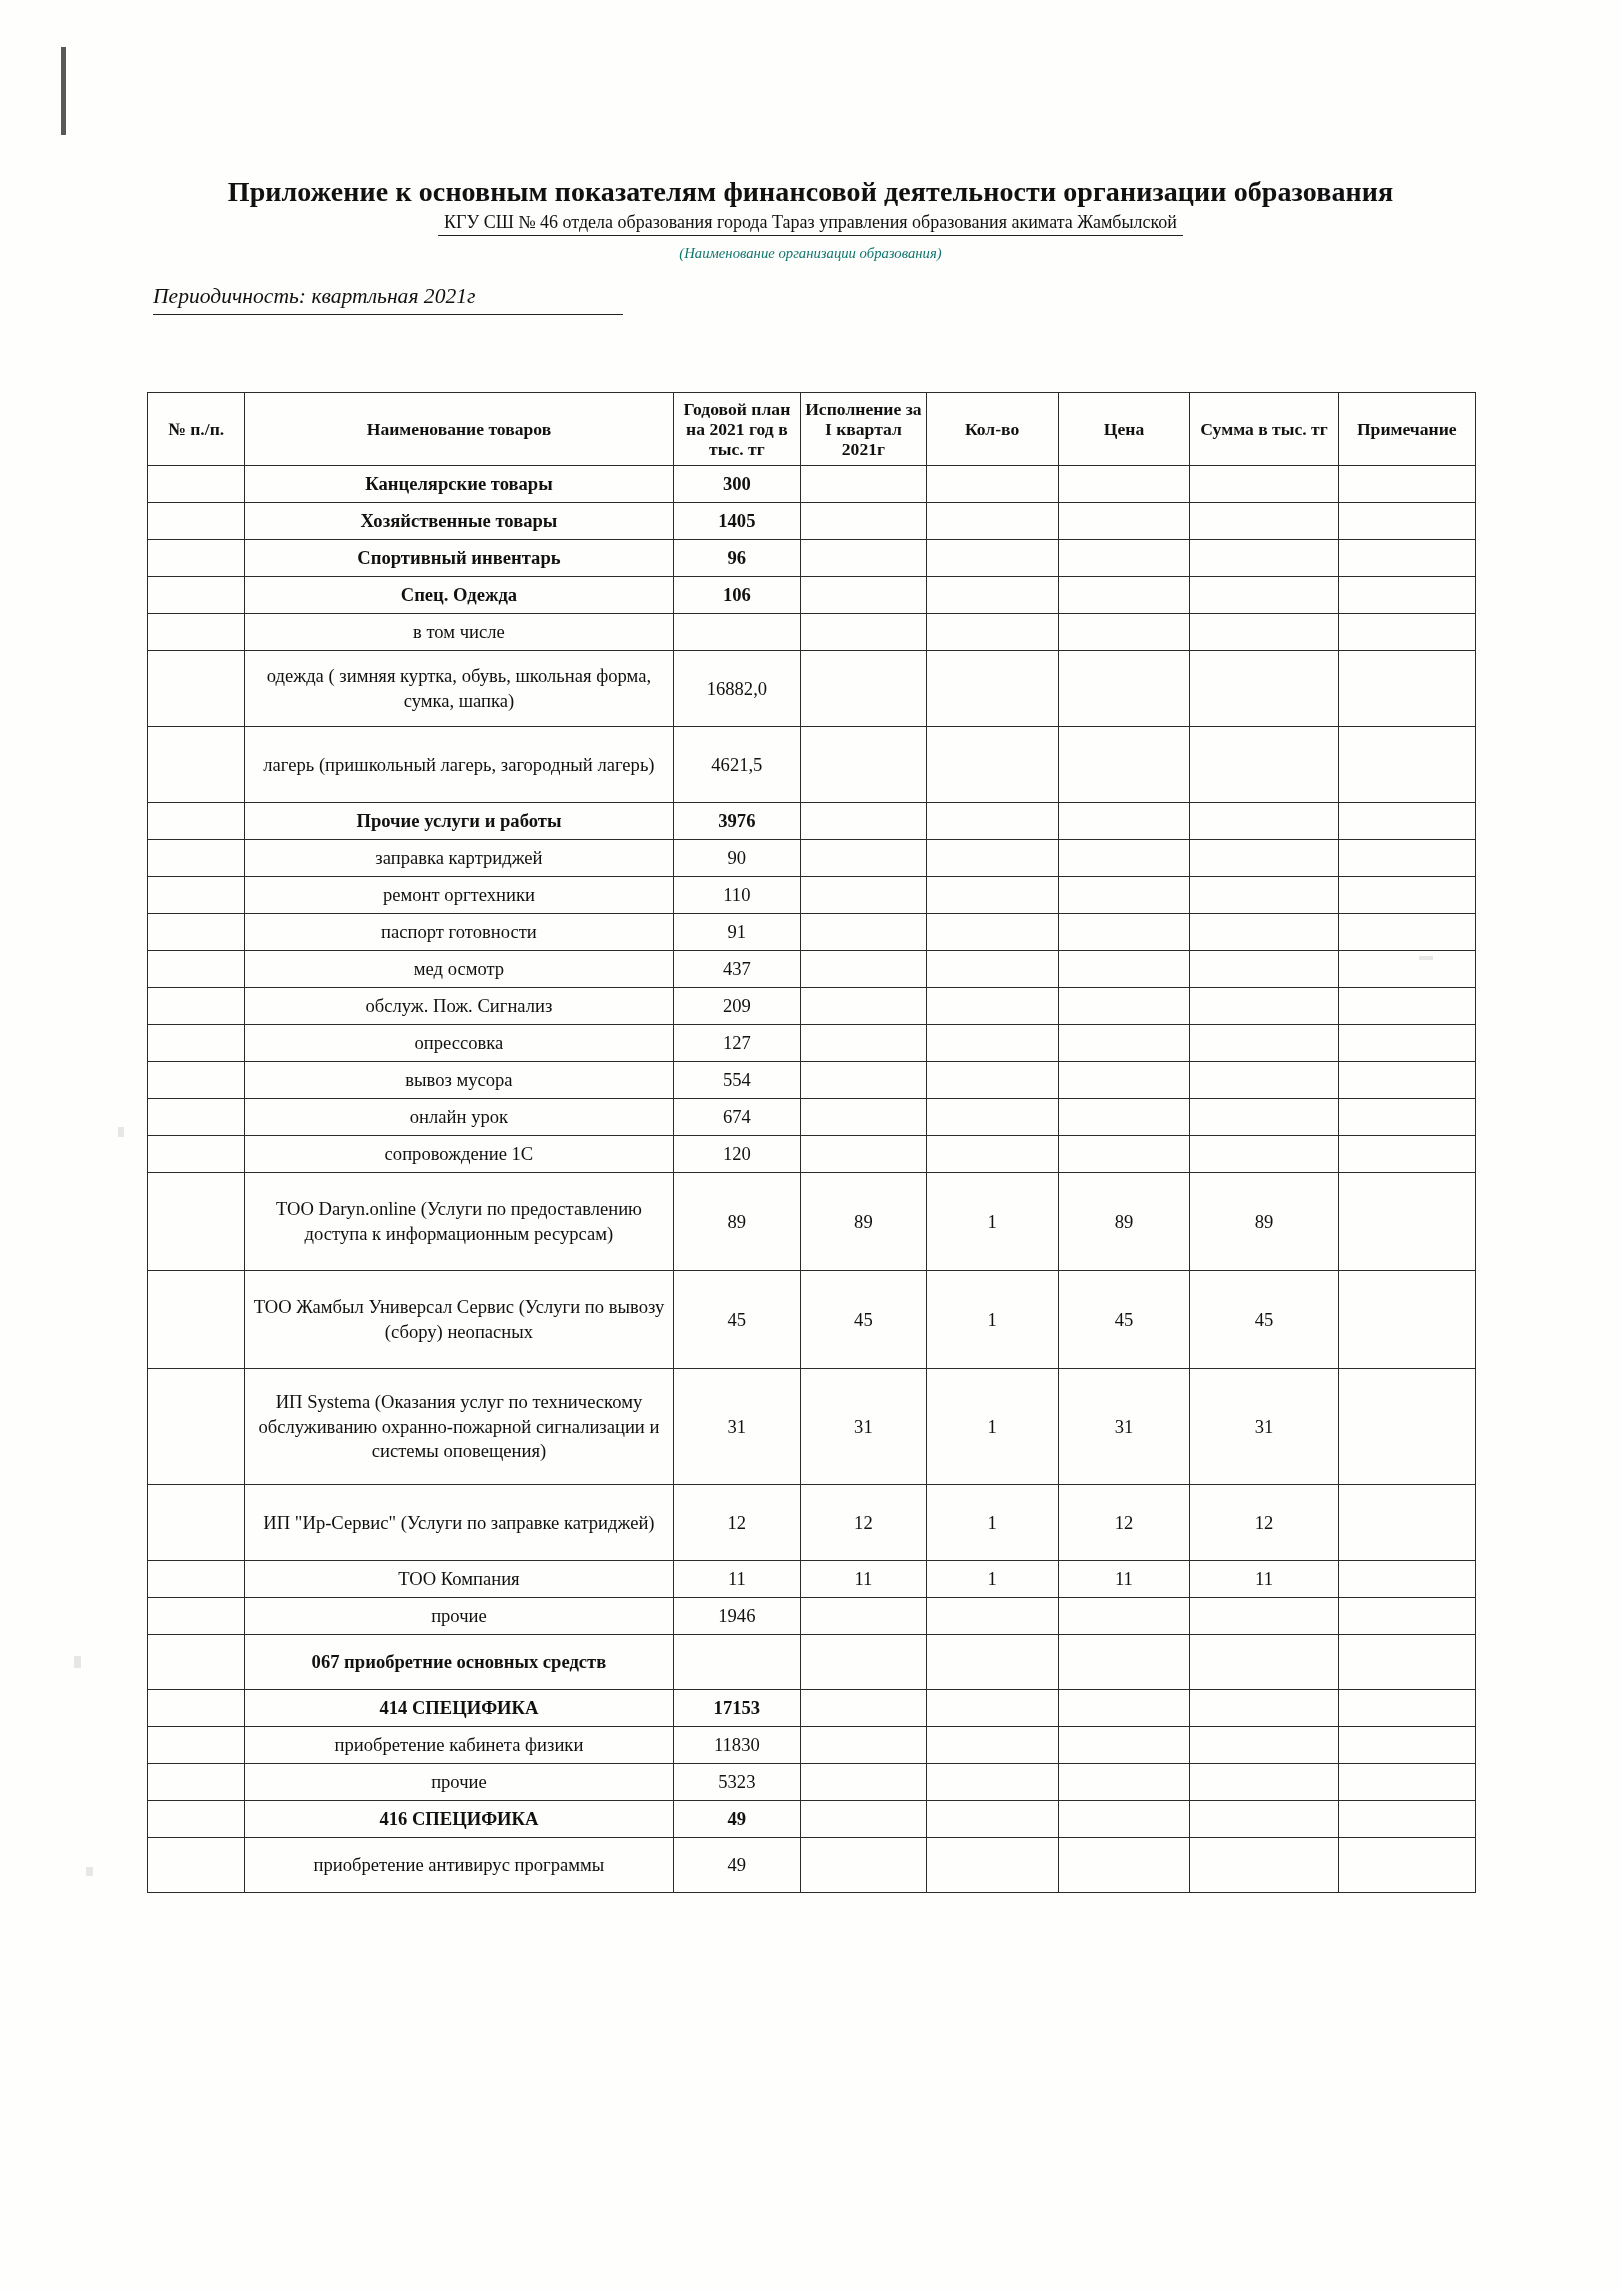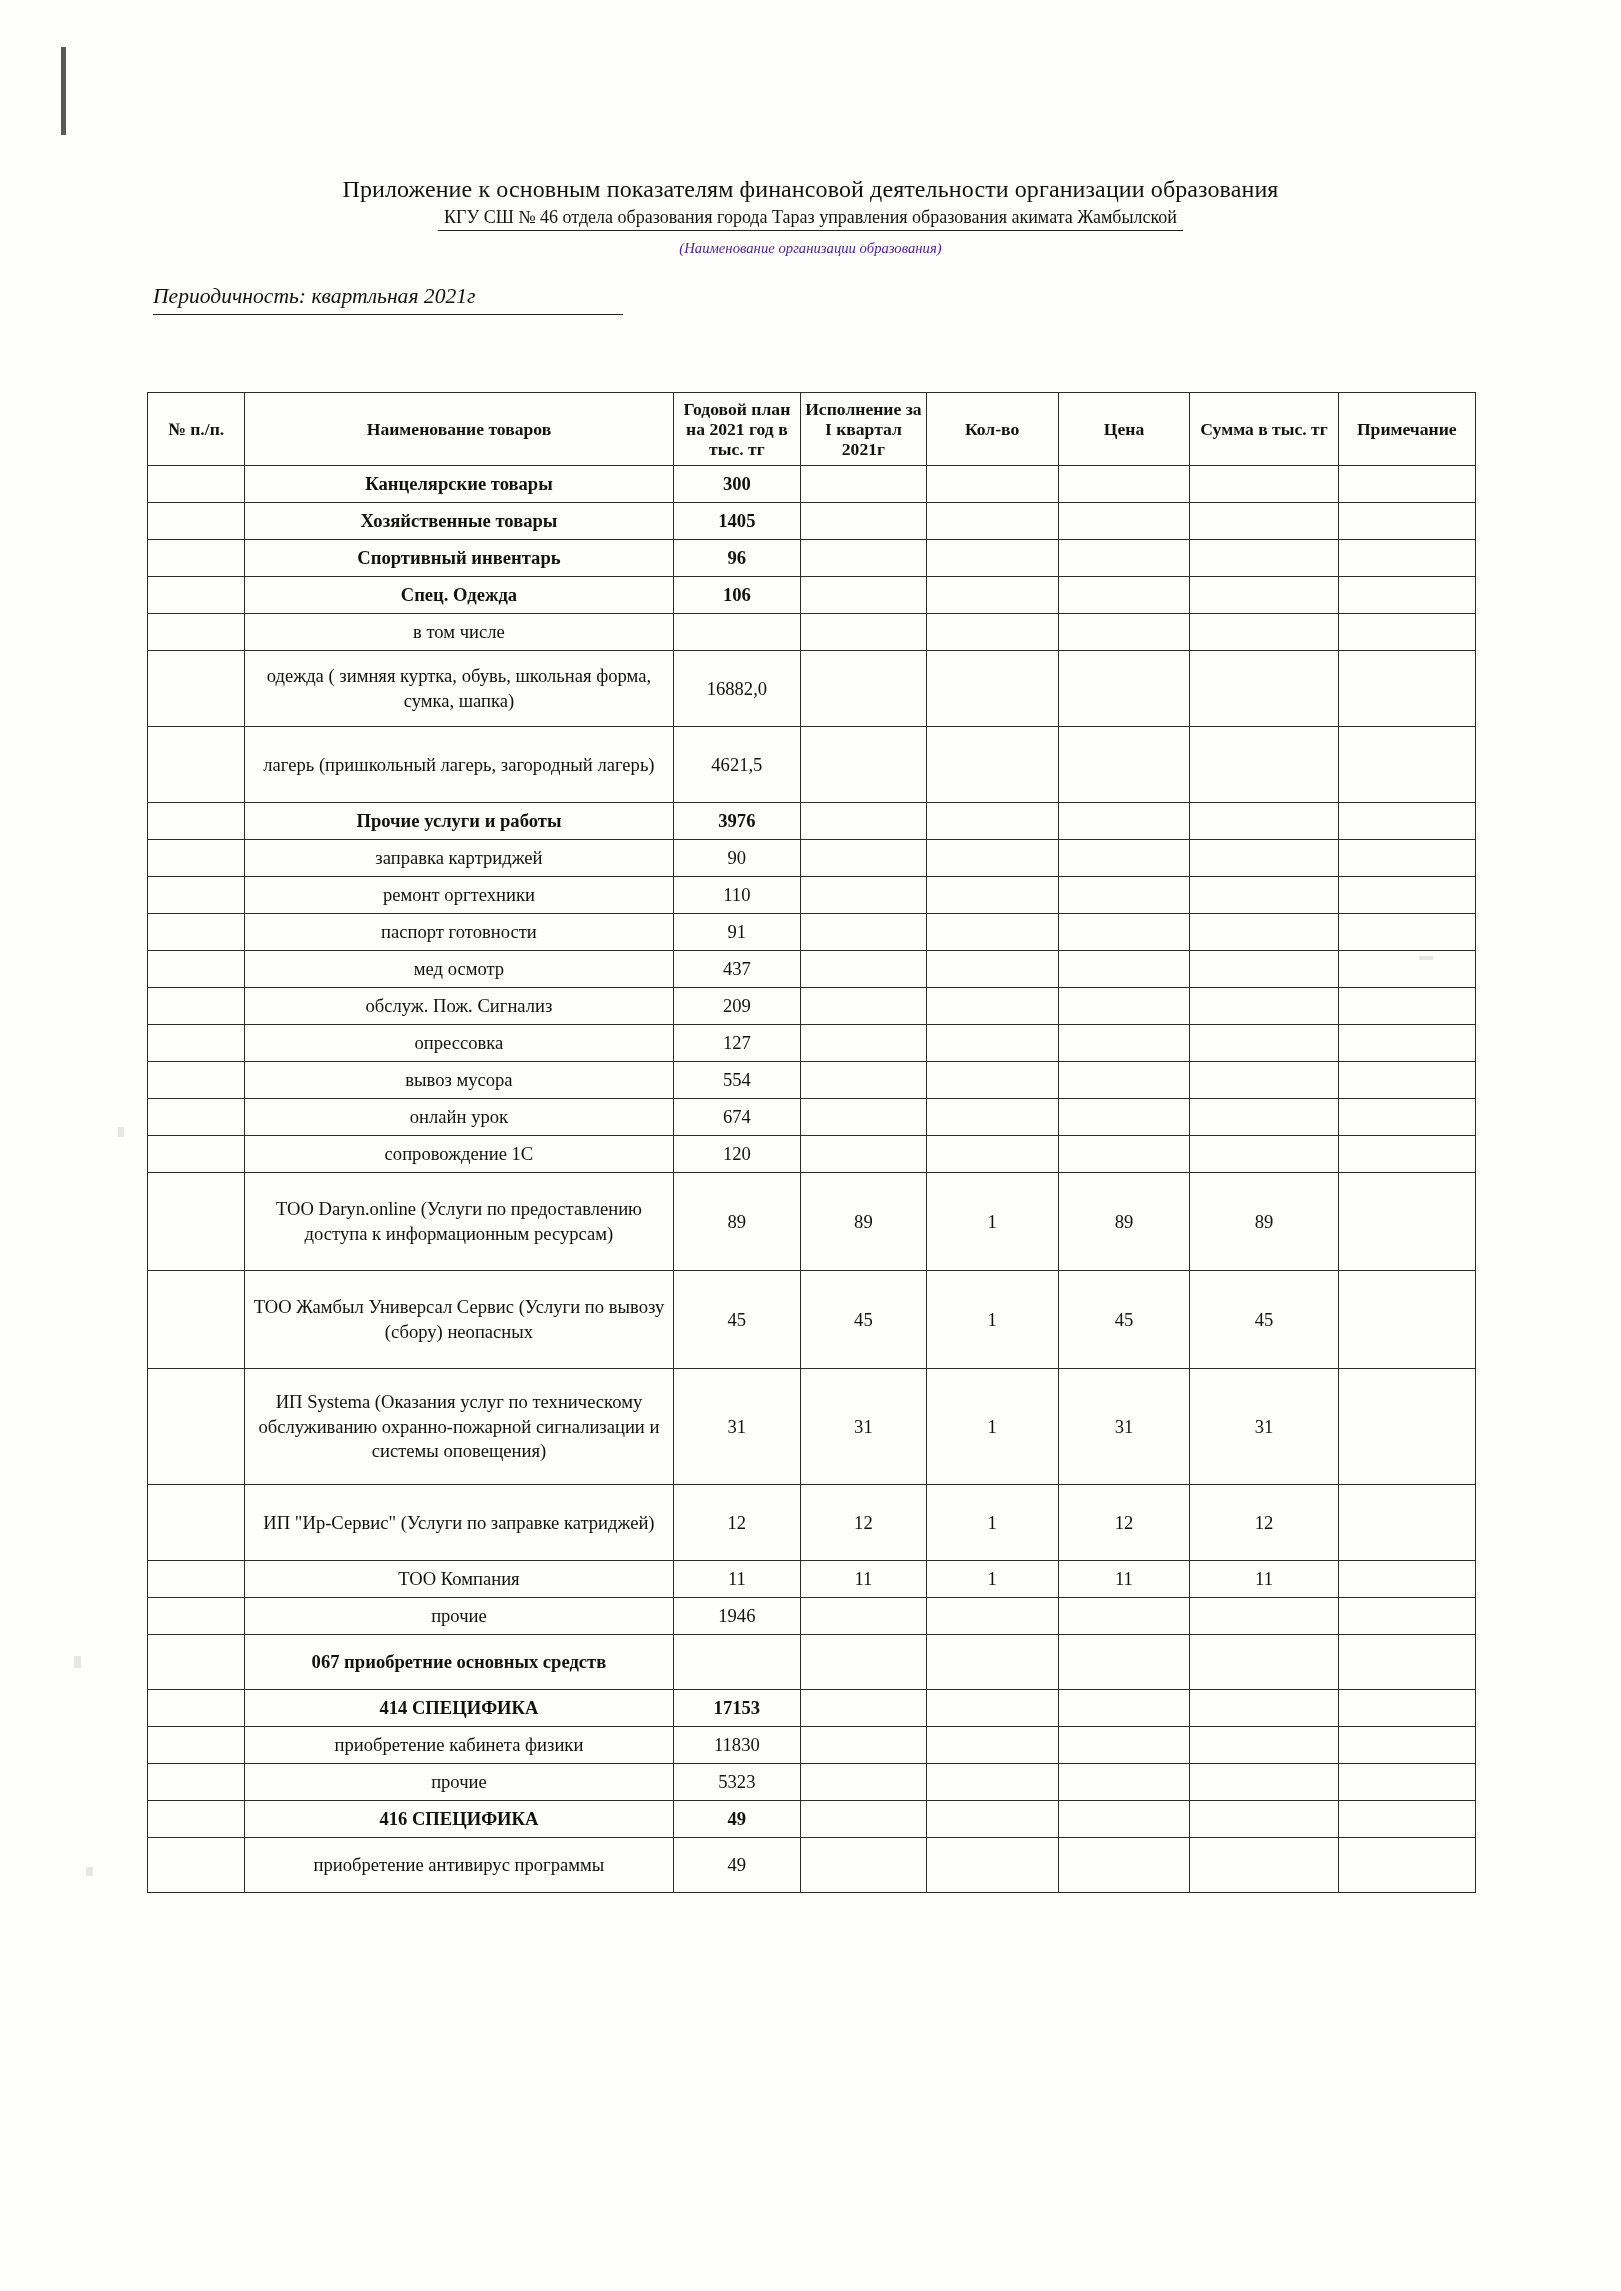--- a/index.html
+++ b/index.html
@@ -36,36 +36,36 @@
     opacity: .85;
   }
   .header {
     position: absolute;
     left: 0;
     right: 0;
     top: 176px;
     text-align: center;
   }
   .title-line1 {
-    font-size: 24px;
-    font-weight: normal;
+    font-size: 28px;
+    font-weight: bold;
     letter-spacing: 0.1px;
   }
   .title-line2 {
     margin-top: 4px;
     font-size: 18px;
     display: inline-block;
     border-bottom: 1.6px solid #222;
     padding: 0 5.9px 2px 5.9px;
   }
   .subtitle {
     margin-top: 8.8px;
     font-size: 14.7px;
     font-style: italic;
-    color: #4c1d95;
+    color: #0f766e;
   }
   .periodicity-wrap {
     position: absolute;
     left: 153px;
     top: 284px;
     width: 470px;
   }
   .periodicity {
     font-size: 21.6px;
     font-style: italic;

